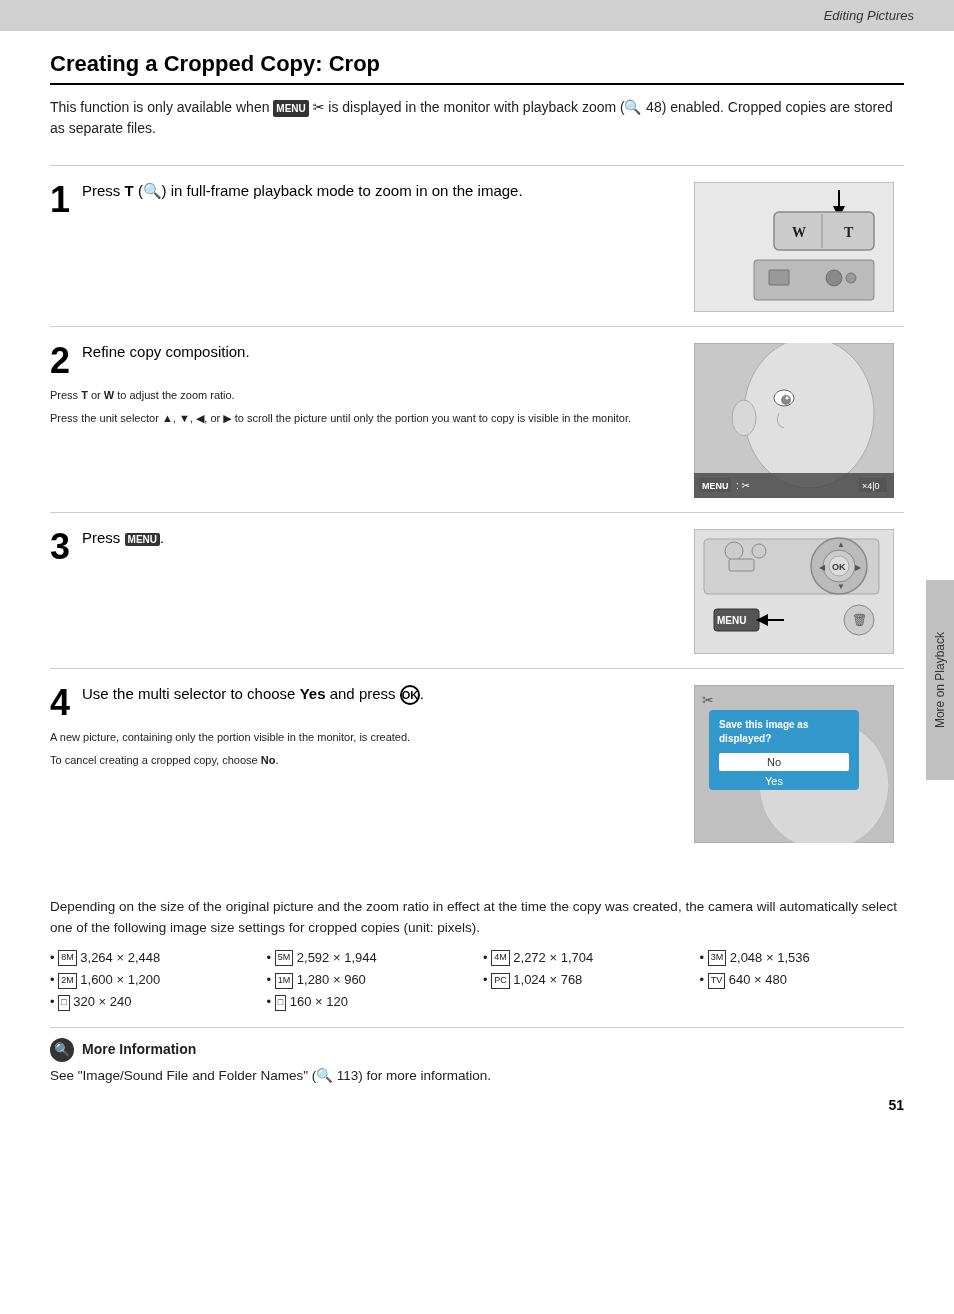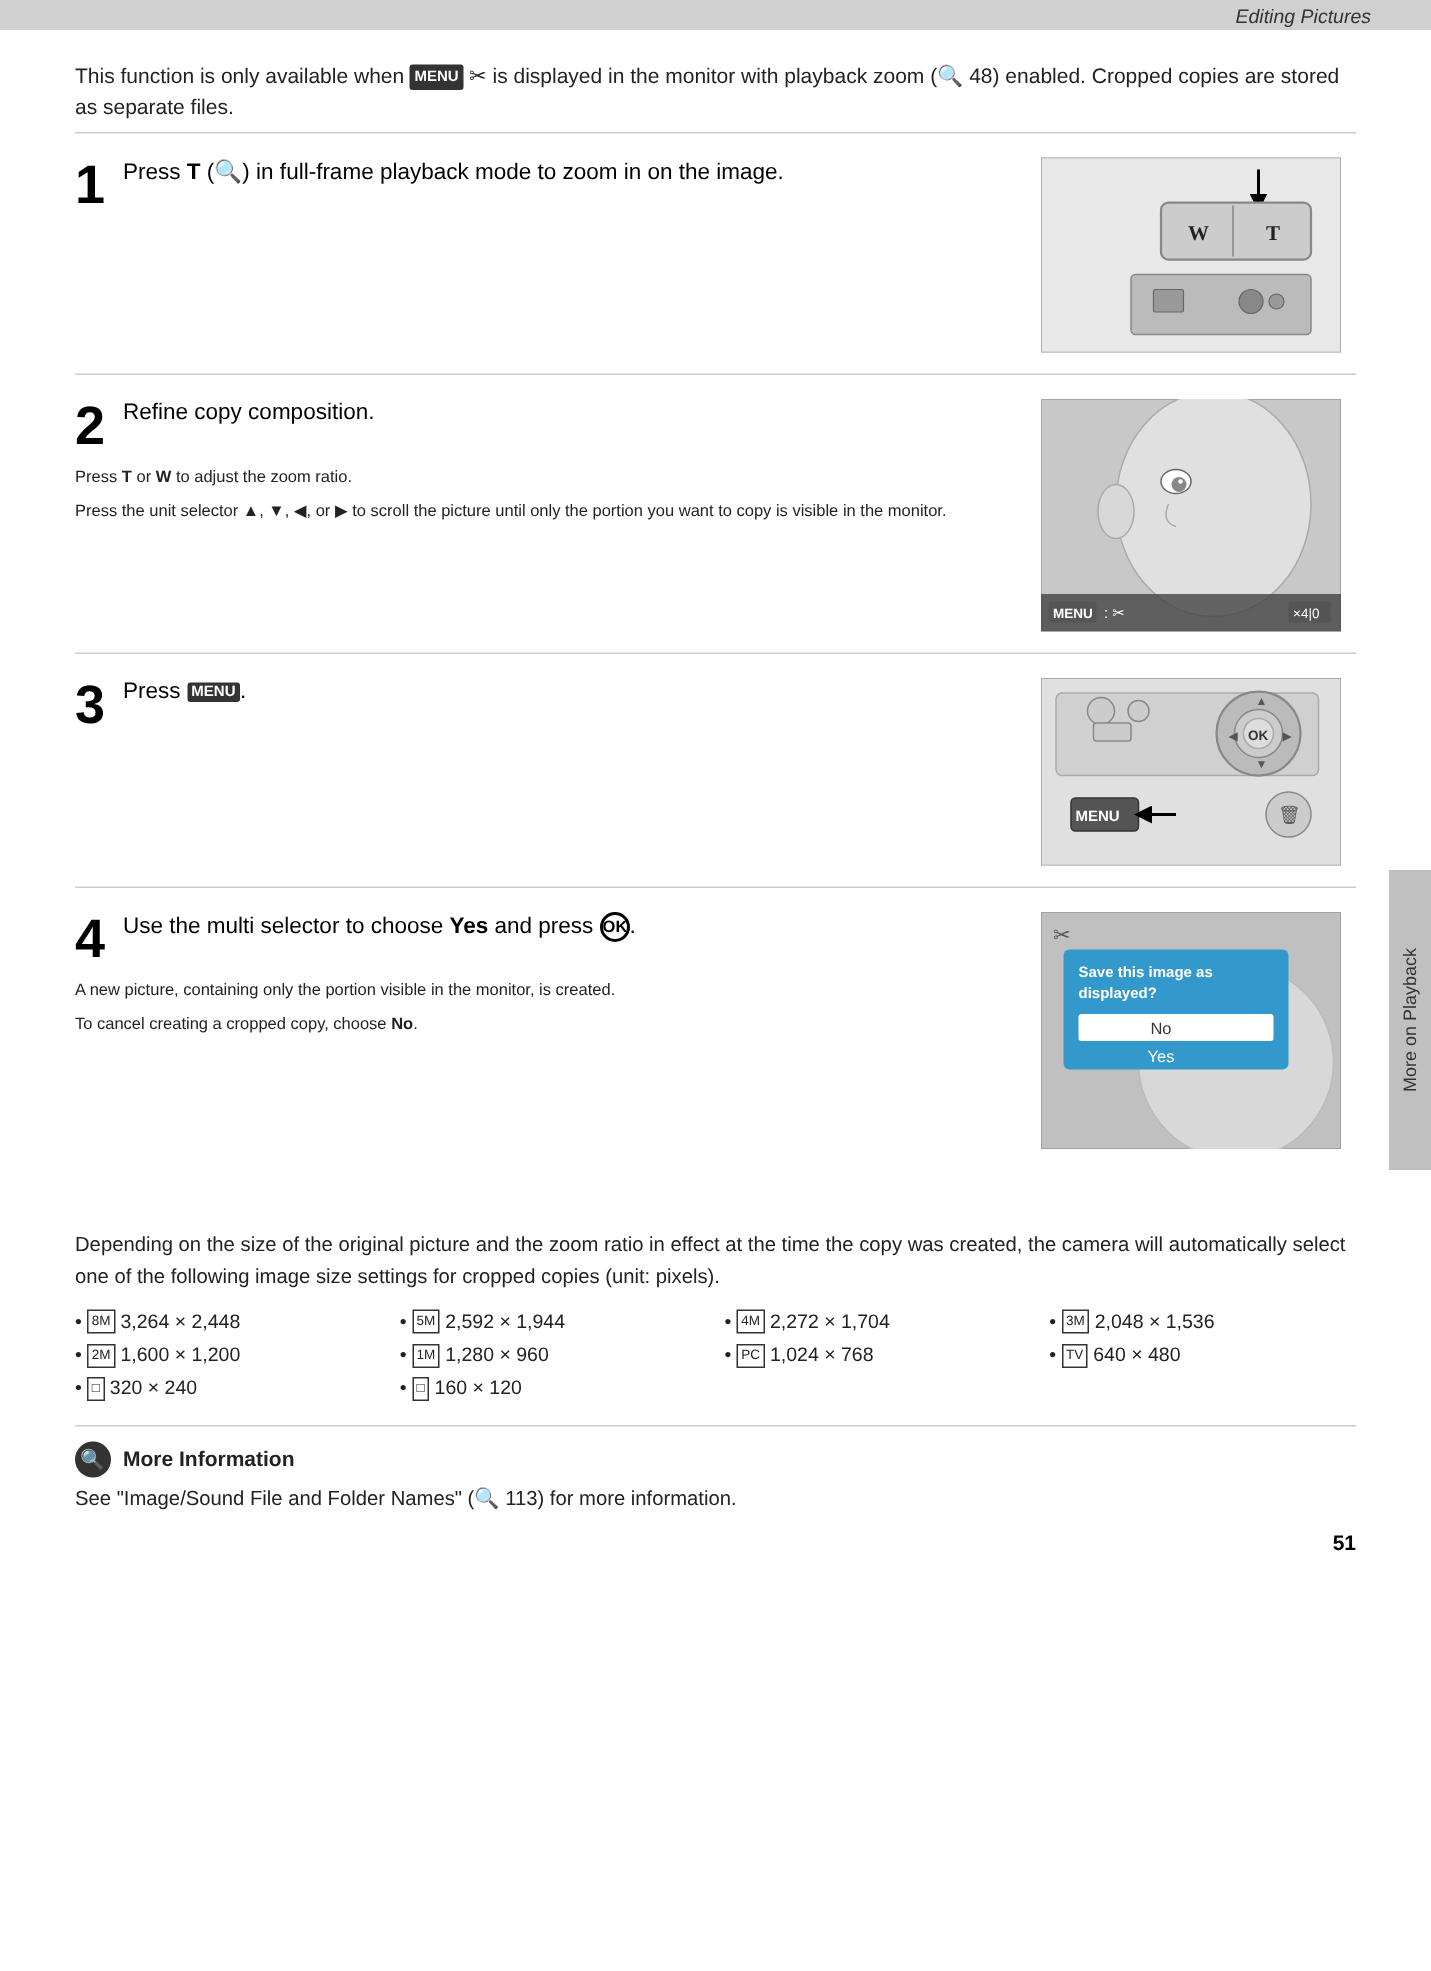--- a/index.html
+++ b/index.html
@@ -12,21 +12,21 @@
     }
     .page {
       width: 954px;
       min-height: 1314px;
       background: #fff;
       position: relative;
       padding: 0;
     }
     .top-bar {
       background: #d0d0d0;
-      height: 20px;
+      height: 31px;
       display: flex;
       align-items: center;
       justify-content: flex-end;
       padding-right: 40px;
     }
     .top-bar-title {
       font-size: 13px;
       color: #333;
       font-style: italic;
     }
@@ -36,21 +36,21 @@
     .page-title {
       font-size: 22px;
       font-weight: bold;
       margin-bottom: 12px;
       border-bottom: 2px solid #000;
       padding-bottom: 6px;
     }
     .intro-text {
       font-size: 14px;
       line-height: 1.5;
-      margin-bottom: 6px;
+      margin-bottom: 26px;
       color: #222;
     }
     .step-row {
       display: flex;
       flex-direction: row;
       border-top: 1px solid #ccc;
       padding: 16px 0 10px 0;
       margin-bottom: 4px;
       gap: 20px;
     }
@@ -209,20 +209,21 @@
 <body>
 
 <div class="page">
 
   <div class="top-bar">
     <span class="top-bar-title">Editing Pictures</span>
   </div>
 
   <div class="content-area">
 
+    <div class="page-title">Creating a Cropped Copy: Crop</div>
 
     <div class="intro-text">
       This function is only available when <span class="menu-icon">MENU</span><span> ✂</span> is displayed in the monitor with playback zoom (<span>🔍</span> 48) enabled. Cropped copies are stored as separate files.
     </div>
 
     <div class="step-row">
       <div class="step-left">
         <div class="step-heading">
           <span class="step-number">1</span>
           Press <b>T</b> (<span>🔍</span>) in full-frame playback mode to zoom in on the image.

